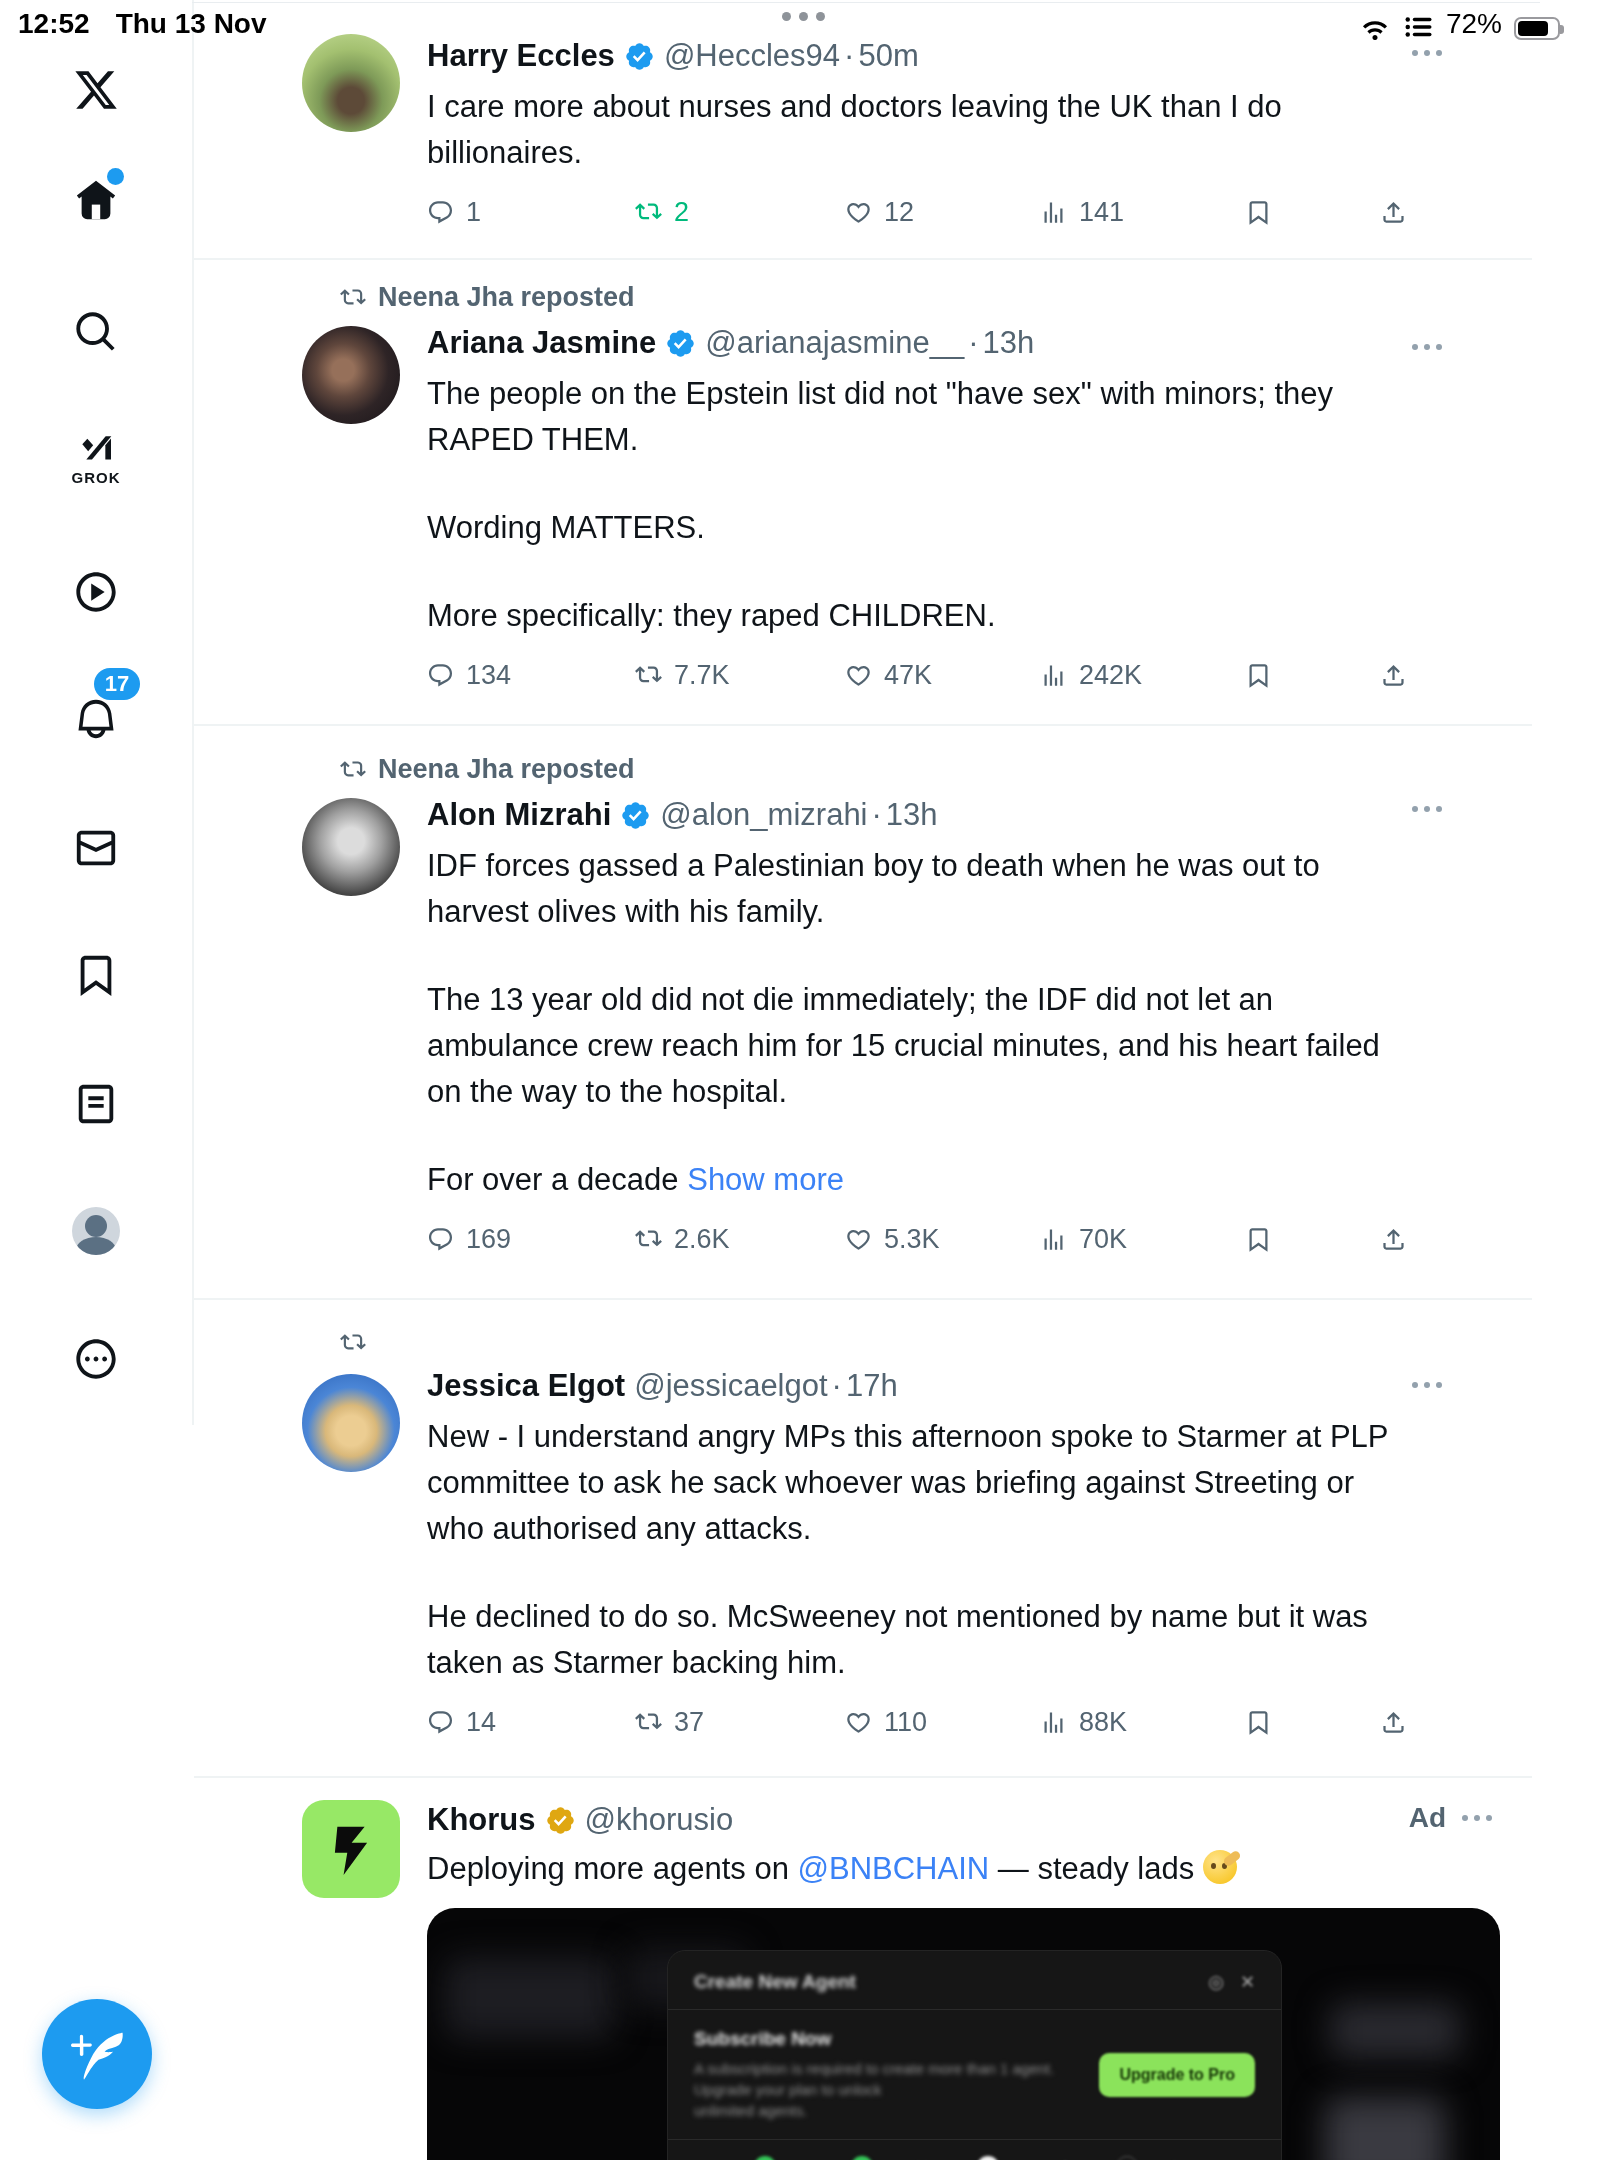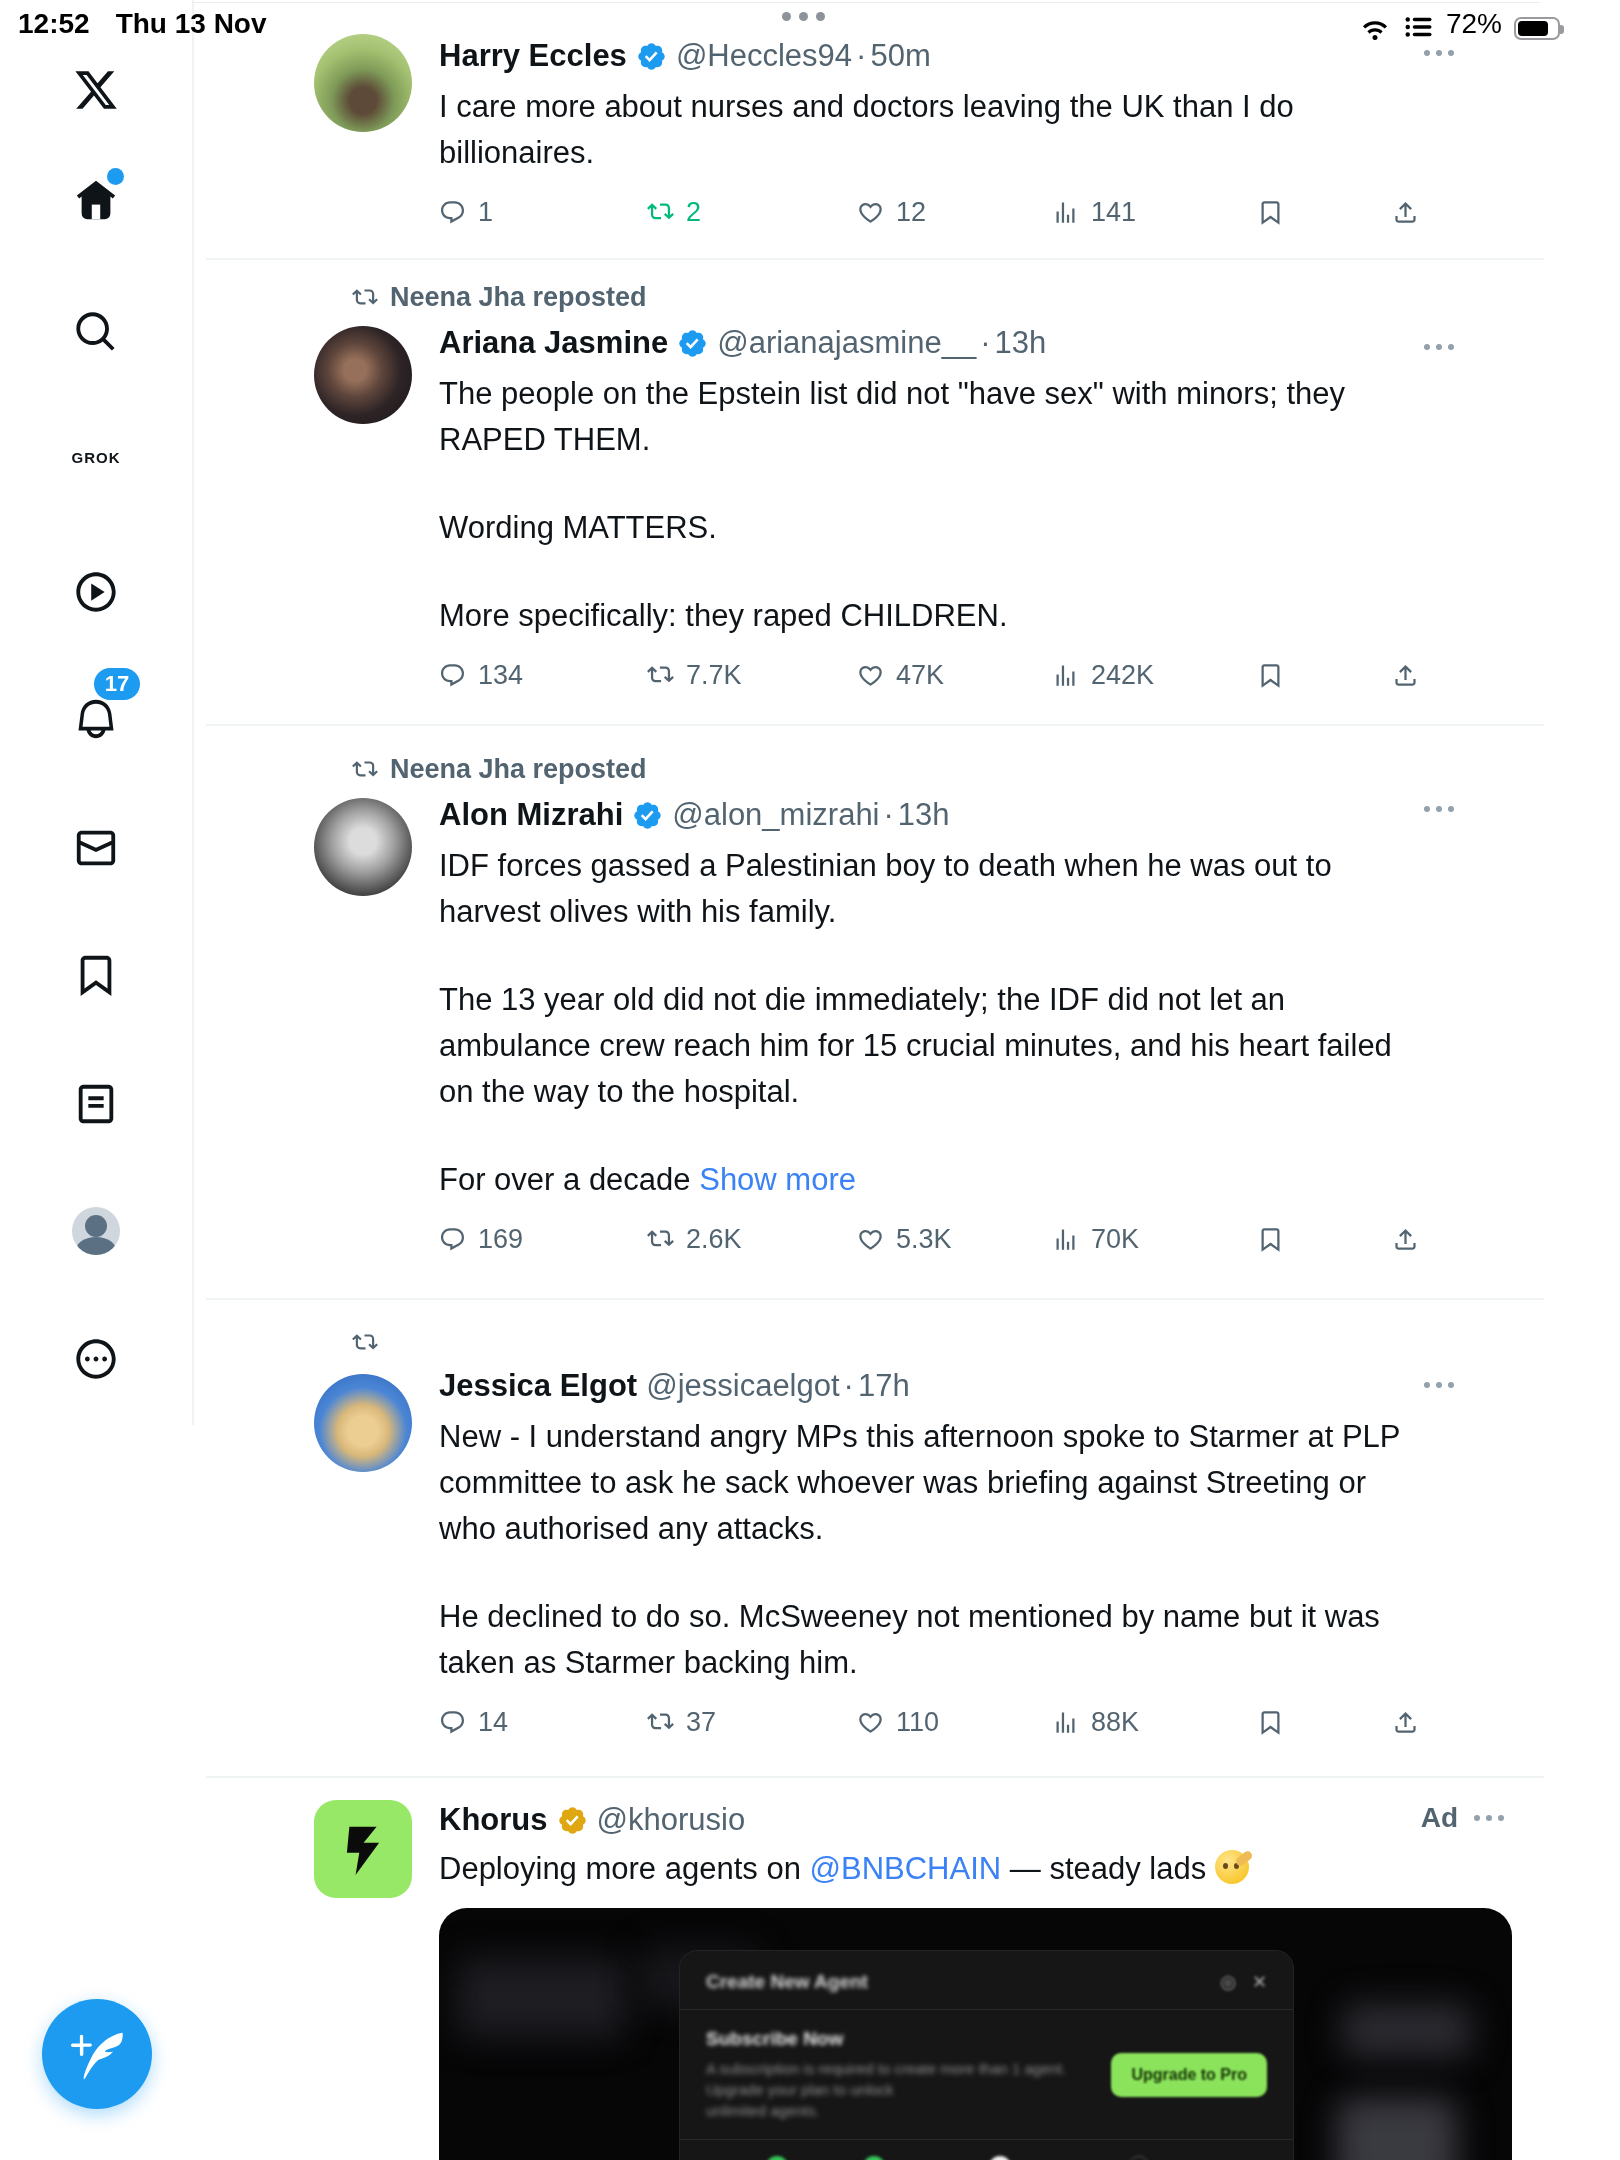--- a/index.html
+++ b/index.html
@@ -20,35 +20,35 @@
   .top-hairline { position:absolute; left:192px; top:2px; width:1348px; height:1px; background:#e9edf0; }
 
   
   .sidebar-divider { position:absolute; left:192px; top:0; width:2px; height:1425px; background:#eff3f4; }
   .side-item { position:absolute; left:72px; width:48px; height:48px; display:flex;
     align-items:center; justify-content:center; }
   .side-item svg { width:46px; height:46px; fill:#0f1419; }
   .side-item.thin svg { fill:none; stroke:#0f1419; stroke-width:2; }
   .home-dot { position:absolute; right:-4px; top:-8px; width:17px; height:17px;
     border-radius:50%; background:#1d9bf0; }
-  .grok-wrap { height:72px; }
+  .grok-wrap { flex-direction:column; height:72px; }
   .grok-label { font-size:15px; font-weight:700; letter-spacing:1px; margin-top:2px; }
   .badge-17 { position:absolute; left:94px; top:668px; min-width:46px; height:32px; padding:0 10px;
     background:#1d9bf0; color:#fff; border-radius:17px; font-size:22px; font-weight:600;
     display:flex; align-items:center; justify-content:center; z-index:5; }
   .profile-circle { width:48px; height:48px; border-radius:50%; background:#cfd6dd; overflow:hidden; position:relative; }
   .profile-circle .head { position:absolute; left:13px; top:8px; width:22px; height:22px; border-radius:50%; background:#5b7083; }
   .profile-circle .bust { position:absolute; left:4px; top:30px; width:40px; height:26px; border-radius:50% 50% 0 0; background:#5b7083; }
   .fab { position:absolute; left:42px; top:1999px; width:110px; height:110px; border-radius:50%;
     background:#1d9bf0; display:flex; align-items:center; justify-content:center;
     box-shadow:0 6px 18px rgba(29,155,240,.35); }
   .fab svg { width:52px; height:52px; fill:#fff; }
 
   
-  .feed { position:absolute; left:204px; top:0; width:1345px; height:2160px; }
+  .feed { position:absolute; left:192px; top:0; width:1345px; height:2160px; }
   .separator { position:absolute; left:2px; width:1338px; height:2px; background:#eff3f4; }
   .tweet { position:absolute; left:0; width:100%; }
   .avatar { position:absolute; left:110px; width:98px; height:98px; border-radius:50%; }
   .av-harry { background:radial-gradient(circle at 50% 68%, #5d4a38 0 16%, #7e9a58 38%, #a3c070 62%, #c4dd96 100%); }
   .av-ariana { background:radial-gradient(circle at 42% 45%, #96705a 0 14%, #5f463c 34%, #2e2426 58%, #171317 100%); }
   .av-alon { background:radial-gradient(circle at 50% 44%, #dcdcdc 0 18%, #a0a0a0 42%, #474747 72%, #232323 100%); }
   .av-jessica { background:radial-gradient(circle at 50% 58%, #eccd92 0 20%, #d9b87a 34%, #4b86d6 58%, #2b63b8 100%); }
   .av-khorus { border-radius:22px; background:#97e866; display:flex; align-items:center; justify-content:center; }
   .av-khorus svg { width:62px; height:62px; }
 

